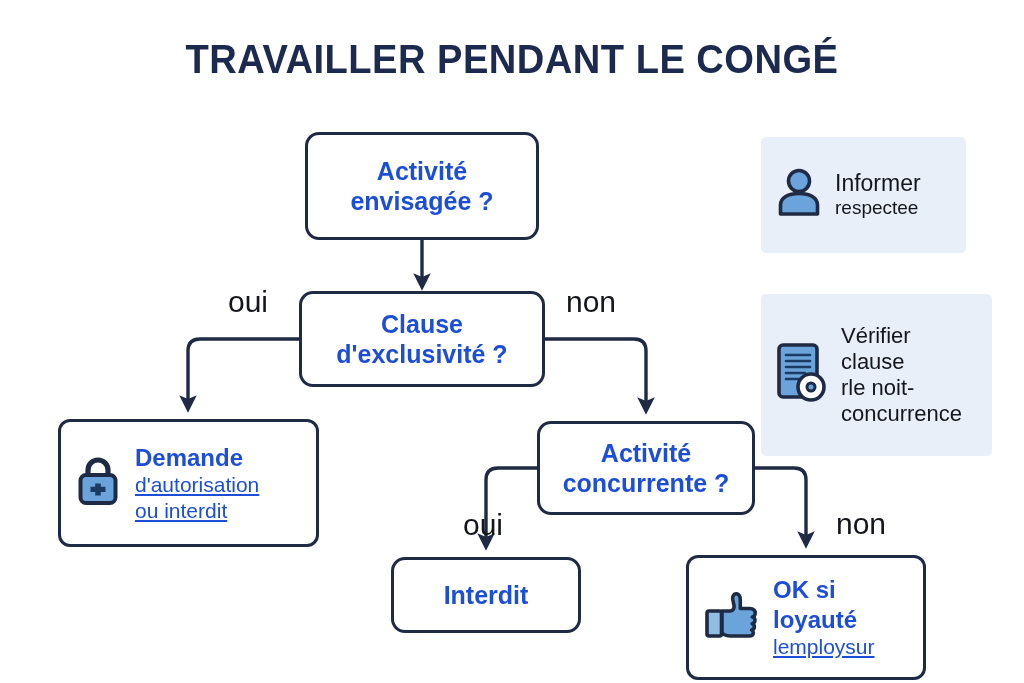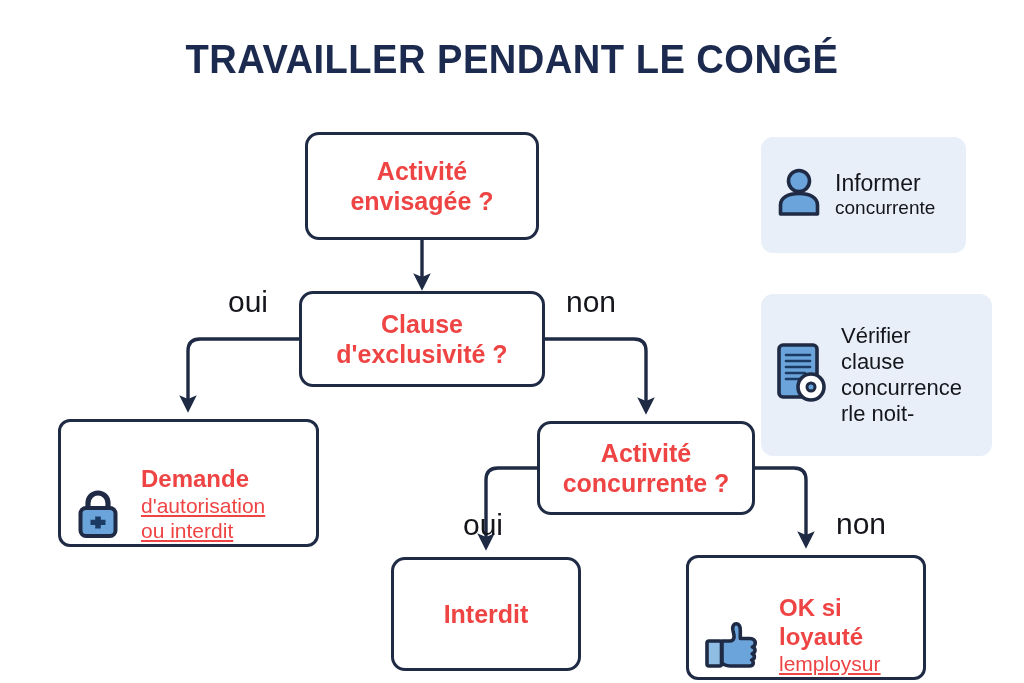--- a/index.html
+++ b/index.html
@@ -46,52 +46,51 @@
     border: 3px solid #1f2a44;
     border-radius: 14px;
     display: flex;
     align-items: center;
     justify-content: center;
     z-index: 3;
   }
   .node .txt {
     text-align: center;
     line-height: 1.22;
-    color: #ef4444;
+    color: #1d4ed8;
   }
   .node-q .txt {
     font-size: 25px;
     font-weight: bold;
   }
 
   #node-activite      { left: 305px; top: 132px; width: 234px; height: 108px; }
   #node-clause        { left: 299px; top: 291px; width: 246px; height: 96px;  }
   #node-demande       { left: 58px;  top: 419px; width: 261px; height: 128px; border-radius: 12px; }
   #node-concurrente   { left: 537px; top: 421px; width: 218px; height: 94px;  }
-  #node-interdit      { left: 391px; top: 557px; width: 190px; height: 114px;  }
+  #node-interdit      { left: 391px; top: 557px; width: 190px; height: 76px;  }
   #node-ok            { left: 686px; top: 555px; width: 240px; height: 125px; border-radius: 12px; }
 
   
   .node-icon {
     justify-content: flex-start;
     padding: 0 28px 0 14px;
-    gap: 20px;
-    align-items: flex-end;
+    gap: 14px;
   }
   .node-icon .txt { text-align: left; }
 
   .line-strong { font-size: 24px; font-weight: bold; display: block; }
   .line-normal { font-size: 21px; font-weight: normal; display: block; text-decoration: underline; }
 
   
   .card {
     position: absolute;
     box-sizing: border-box;
     background: #e8eff8;
-    border-radius: 12px;
+    border-radius: 5px;
     display: flex;
     align-items: center;
     gap: 12px;
     padding: 0 14px;
     z-index: 3;
   }
   .card .txt { text-align: left; color: #14161c; }
   .card .c-strong { font-size: 23px; display: block; line-height: 1.18; }
   .card .c-normal { font-size: 19px; display: block; line-height: 1.18; }
 
@@ -214,21 +213,21 @@
 <div class="card" id="card-informer">
   <span class="icon">
     <svg width="48" height="52" viewBox="0 0 48 52">
       <circle cx="24" cy="14" r="10.5" fill="#6aa4da" stroke="#1f2a44" stroke-width="3.6"></circle>
       <path d="M 5.5 47 L 5.5 38 C 5.5 30.5 13 26.5 24 26.5
                C 35 26.5 42.5 30.5 42.5 38 L 42.5 47 Z" fill="#6aa4da" stroke="#1f2a44" stroke-width="3.6" stroke-linejoin="round"></path>
     </svg>
   </span>
   <div class="txt">
     <span class="c-strong">Informer</span>
-    <span class="c-normal">concurrente</span>
+    <span class="c-normal">respectee</span>
   </div>
 </div>
 
 <div class="card" id="card-verifier">
   <span class="icon">
     <svg width="54" height="64" viewBox="0 0 54 64">
       <rect x="4" y="4" width="38" height="52" rx="4" fill="#6aa4da" stroke="#1f2a44" stroke-width="3.6"></rect>
       <g stroke="#1b3b63" stroke-width="2.6" stroke-linecap="round">
         <line x1="11" y1="14" x2="35" y2="14"></line>
         <line x1="11" y1="20" x2="35" y2="20"></line>
@@ -236,16 +235,16 @@
         <line x1="11" y1="32" x2="30" y2="32"></line>
         <line x1="11" y1="38" x2="26" y2="38"></line>
       </g>
       <circle cx="36" cy="46" r="13" fill="#ffffff" stroke="#1f2a44" stroke-width="3.6"></circle>
       <circle cx="36" cy="46" r="4" fill="#6aa4da" stroke="#1f2a44" stroke-width="3"></circle>
     </svg>
   </span>
   <div class="txt">
     <span class="c-strong">Vérifier</span>
     <span class="c-strong">clause</span>
+    <span class="c-strong">rle noit-</span>
     <span class="c-strong">concurrence</span>
-    <span class="c-strong">rle noit-</span>
   </div>
 </div>
 
 </body></html>

